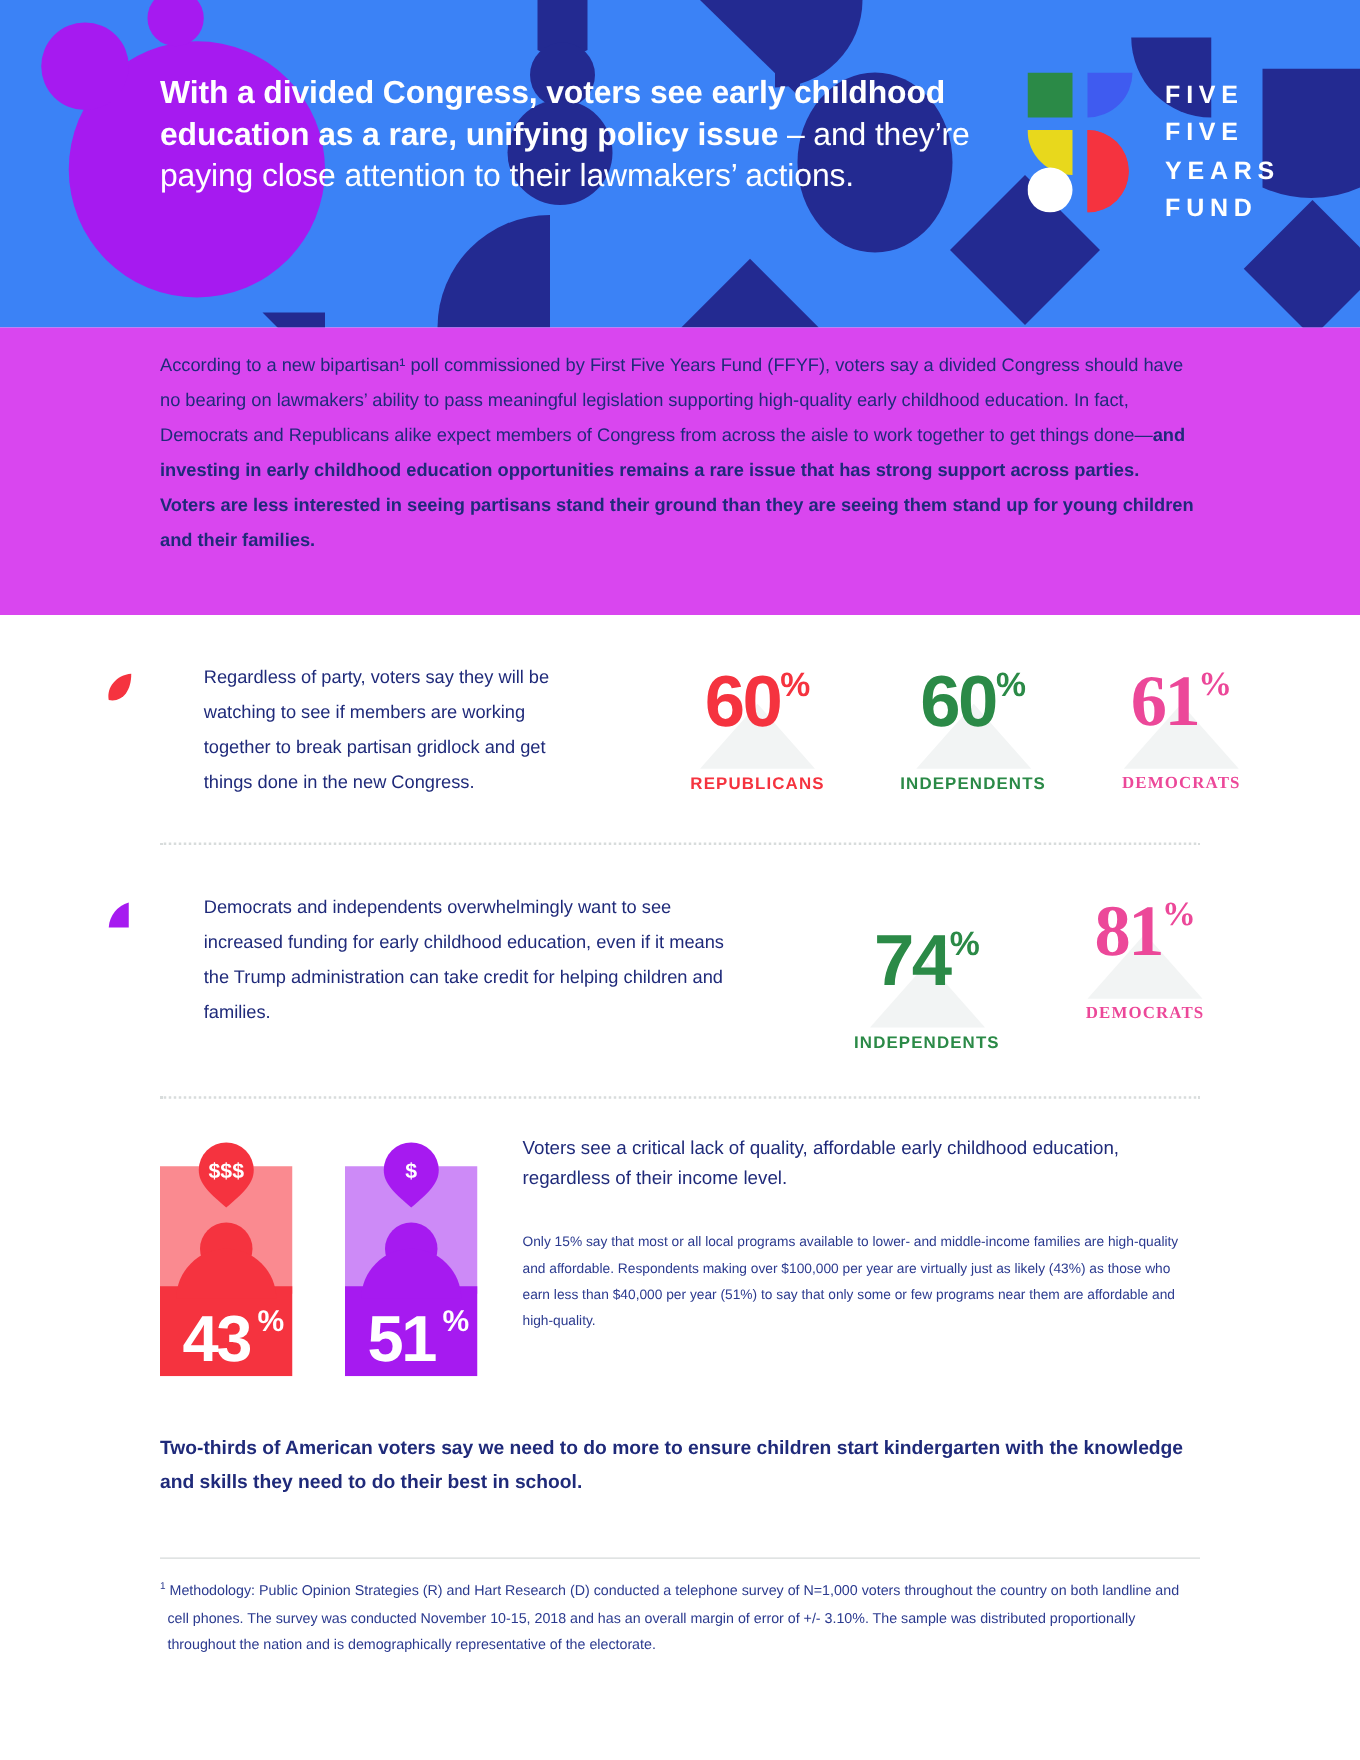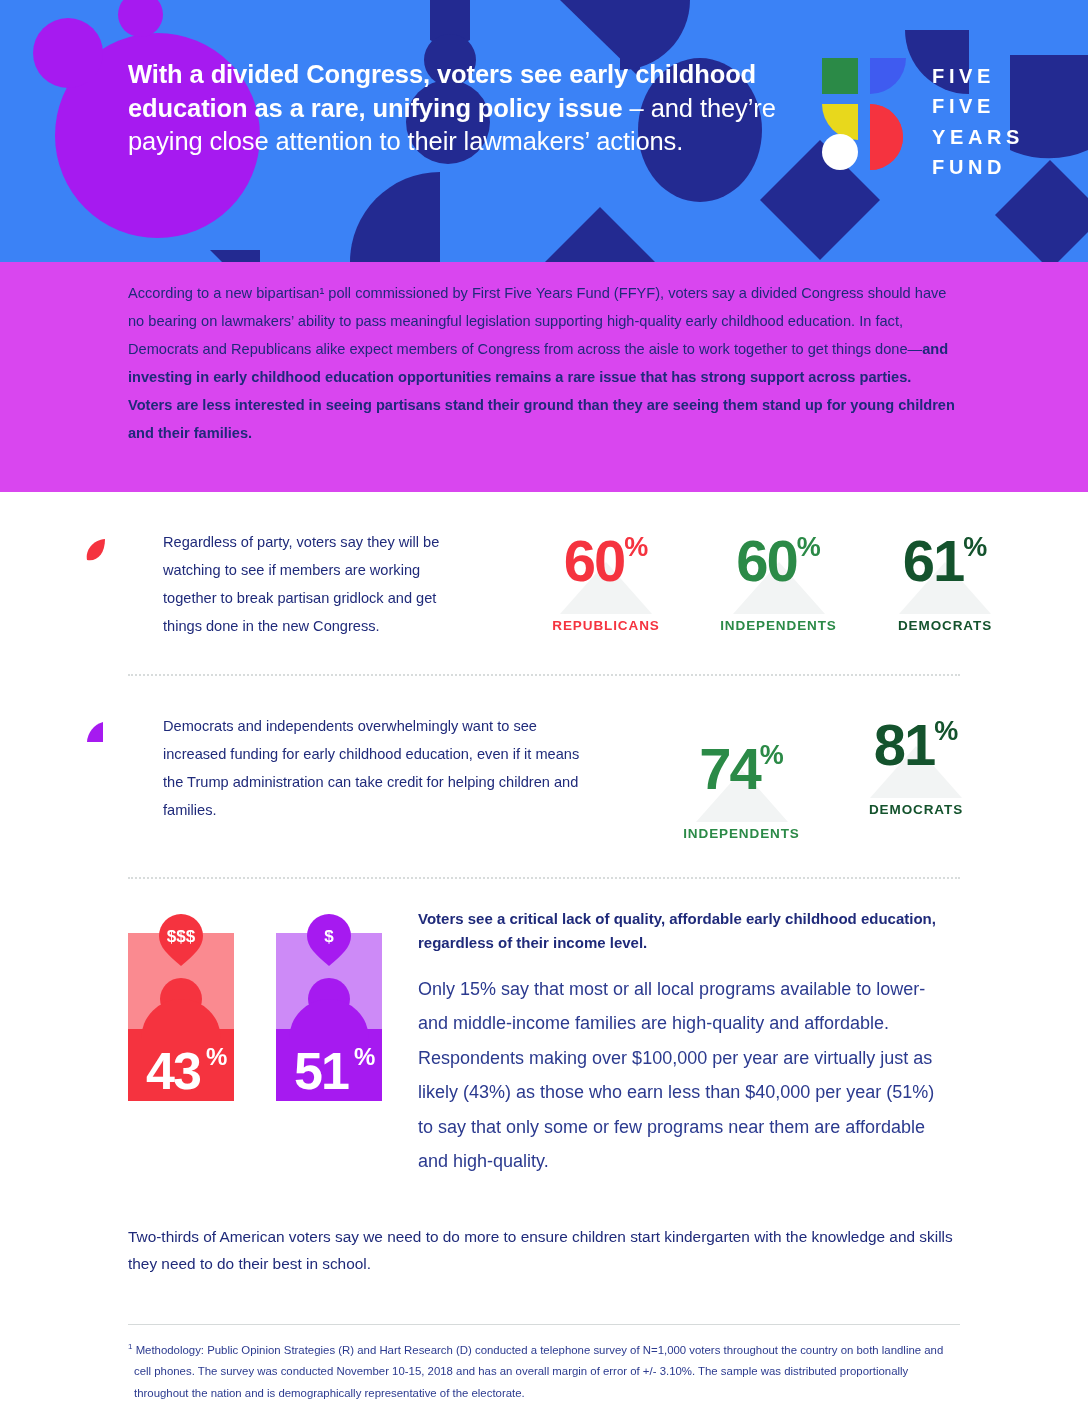--- a/index.html
+++ b/index.html
@@ -134,21 +134,21 @@
     position:relative;
     z-index:1;
     font-size:13.5px;
     font-weight:700;
     letter-spacing:0.9px;
     margin-top:28px;
   }
 
   .c-red    { color:#f5333f; }
   .c-green  { color:#2b8a47; }
-  .c-purple { color:#14532d; }
+  .c-purple { color:#ec4899;font-family:Liberation Serif, serif; }
 
   .dotted {
     margin:0 128px;
     border-top:2px dotted #d8dcdc;
     height:0;
   }
 
   
   .income {
     display:flex;
@@ -156,36 +156,36 @@
     padding-right:128px;
     align-items:flex-start;
   }
   .persons { display:flex; gap:42px; padding-top:32px; }
   .person { position:relative; width:106px; }
   .person svg { display:block; }
 
   .income-copy { padding-left:36px; padding-top:28px; width:572px; }
   .income-head {
     font-size:15px;
-    font-weight:700;
+    font-weight:400;
     line-height:1.62;
     color:#1f2a7a;
-    margin-bottom:16px;
+    margin-bottom:28px;
   }
   .income-body {
-    font-size:18px;
+    font-size:11px;
     line-height:1.92;
     color:#2b3a8f;
   }
 
   
   .closing { padding:0 128px; }
   .closing-head {
     font-size:15.4px;
-    font-weight:400;
+    font-weight:700;
     line-height:1.78;
     color:#1f2a7a;
     margin-top:35px;
   }
   .closing-body {
     font-size:14.6px;
     line-height:1.92;
     color:#1f2a7a;
     margin-top:18px;
   }

